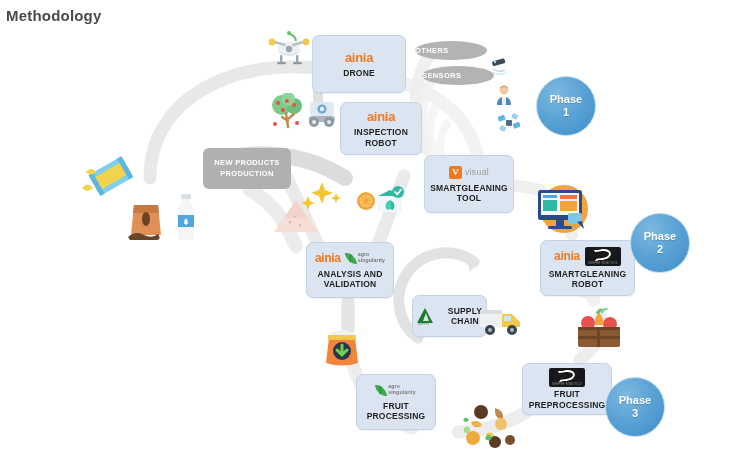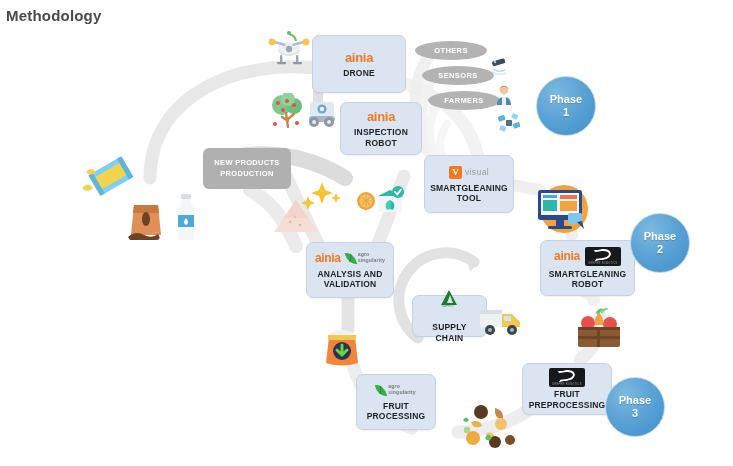--- a/index.html
+++ b/index.html
@@ -96,21 +96,21 @@
     border-left: 3px solid transparent; border-right: 3px solid transparent;
     border-bottom: 8px solid #d9e6d9;
   }
   .logo-supply .stxt { font-size: 2.8px; color:#1f7a33; position:absolute; bottom:0; left:1px; letter-spacing:.2px;}
 
   
   .capsule {
     position: absolute;
     background: #b3b3b3;
     border-radius: 50%;
-    display: flex; align-items: center; justify-content: center;
+    display: flex; align-items: center; 
     color: #ffffff; font-size: 7.5px; font-weight: bold;
     letter-spacing: .4px;
     width: 72px; height: 19px;
   }
 
   
   .graybox {
     position: absolute;
     background: #b0b0b0; border-radius: 6px;
     display: flex; align-items: center; justify-content: center;
@@ -181,23 +181,20 @@
 
     <path d="M318,92 L318,104" stroke="#e0e0e0" stroke-width="10" stroke-linecap="round" fill="none"></path>
   </svg>
 
   <div class="capsule" style="left:415px; top:41px;">
     <span>OTHERS</span>
   </div>
   <div class="capsule" style="left:422px; top:66px;">
     <span>SENSORS</span>
   </div>
-  <div class="capsule" style="left:428px; top:91px;">
-    <span>FARMERS</span>
-  </div>
 
   <div class="ic" style="left:489px; top:58px;">
     <svg width="22" height="18" viewBox="0 0 22 18">
       <rect x="3" y="2" width="13" height="5" rx="1.5" fill="#3a4a5a" transform="rotate(-16 9 4)"></rect>
       <circle cx="6" cy="4" r="1.2" fill="#9fd0ef"></circle>
       <path d="M4 11 q5 4 12 1" stroke="#bcd9ef" stroke-width="1.6" fill="none"></path>
       <path d="M3 14 q6 4 14 1" stroke="#d5e8f7" stroke-width="1.6" fill="none"></path>
     </svg>
   </div>
   <div class="ic" style="left:494px; top:84px;">
@@ -272,21 +269,21 @@
         <span class="swoosh"></span>
         <span class="rtxt">DEEPER ROBOTICS</span>
       </span>
     </div>
     <div class="node-label">
       <span>SMARTGLEANING</span><br>
       <span>ROBOT</span>
     </div>
   </div>
 
-  <div class="node" style="left:412px; top:295px; width:75px; height:42px; flex-direction:column; gap:14px;">
+  <div class="node" style="left:412px; top:295px; width:75px; height:42px; flex-direction:row; gap:14px;">
     <span class="logo-supply">
       <span class="tri">
         <span class="stxt">SUPPLY</span>
       </span>
     </span>
     <div class="node-label">
       <span>SUPPLY</span><br>
       <span>CHAIN</span>
     </div>
   </div>

